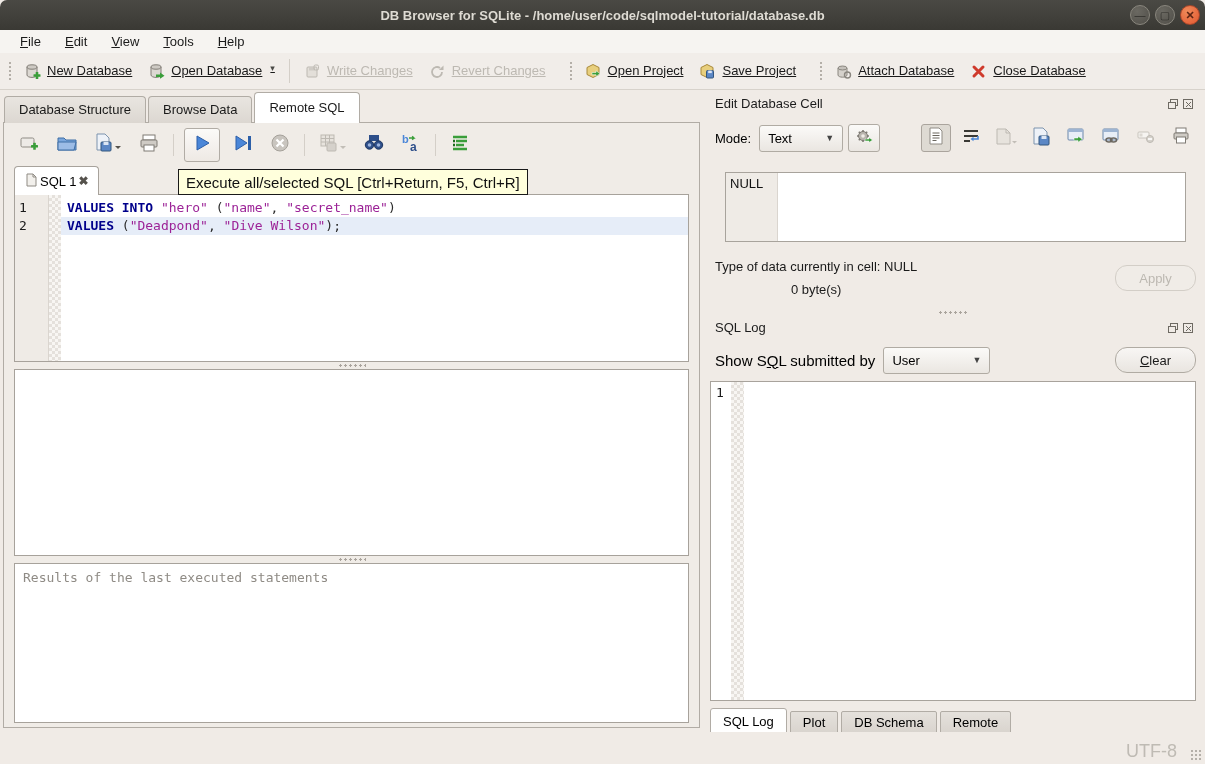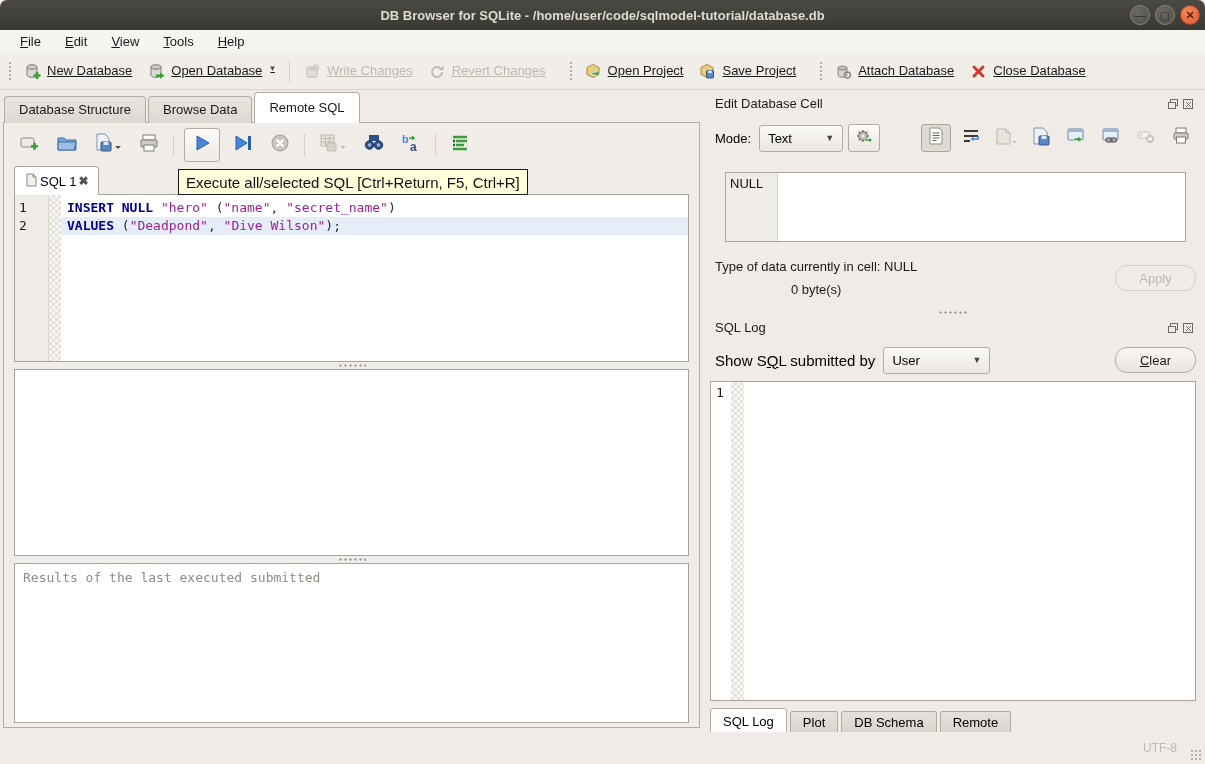--- a/index.html
+++ b/index.html
@@ -119,21 +119,21 @@
   .log-box { margin-top:6px; height:320px; border:1px solid #a8a39c; background:#ffffff; display:flex; }
   .log-numcol { width:20px; padding:3px 0 0 5px; font-family:"DejaVu Sans Mono", monospace; font-size:13px; color:#1a1a1a; }
   .btab { font-size:13px; border:1px solid #b1aca5; padding:3px 12px; background:linear-gradient(#e5e1dc,#d8d3cd);
           height:24px; margin-right:3px; border-radius:2px 2px 0 0; }
   .btab.active { background:#ffffff; height:27px; padding-top:5px; border-radius:3px 3px 0 0; }
 
   .right-tabs-row { position:absolute; left:7px; top:618px; display:flex; align-items:flex-end; }
 
   
   .statusbar { position:absolute; bottom:0; left:0; width:1205px; height:32px; background:#f0ebe6; }
-  .encoding { position:absolute; right:28px; top:9px; font-size:12px; color:#bfbbb4; }
+  .encoding { position:absolute; right:28px; top:9px; font-size:18px; color:#bfbbb4; }
   .resize-grip { position:absolute; right:3px; bottom:3px; width:12px; height:12px;
                  background-image:radial-gradient(circle,#b4afa8 1px,transparent 1.2px); background-size:4px 4px; }
 
   
   .tooltip { position:absolute; left:178px; top:169px; height:26px; background:#ffffdc; border:1px solid #191919;
              font-size:15px; color:#111; display:flex; align-items:center; padding:0 7px; z-index:50; white-space:nowrap; }
 </style>
 </head>
 <body>
 
@@ -344,35 +344,35 @@
               <span class="close-x">✖</span>
             </div>
           </div>
           <div class="editor-box">
             <div class="gutter">
                 <div class="ln">1</div>
                 <div class="ln">2</div>
               </div>
             <div class="checker"></div>
             <div class="code-area">
-                <div class="cl"><span class="tk-kw">INSERT NULL</span><span class="tk-pl"> </span><span class="tk-str">"hero"</span><span class="tk-pl"> (</span><span class="tk-str">"name"</span><span class="tk-pl">, </span><span class="tk-str">"secret_name"</span><span class="tk-pl">)</span></div>
+                <div class="cl"><span class="tk-kw">VALUES INTO</span><span class="tk-pl"> </span><span class="tk-str">"hero"</span><span class="tk-pl"> (</span><span class="tk-str">"name"</span><span class="tk-pl">, </span><span class="tk-str">"secret_name"</span><span class="tk-pl">)</span></div>
                 <div class="cl hl"><span class="tk-kw">VALUES</span><span class="tk-pl"> (</span><span class="tk-str">"Deadpond"</span><span class="tk-pl">, </span><span class="tk-str">"Dive Wilson"</span><span class="tk-pl">);</span></div>
               </div>
           </div>
         </div>
 
         <div class="hsplit">
             <div class="dots"></div>
           </div>
         <div class="grid-panel"></div>
         <div class="hsplit">
             <div class="dots"></div>
           </div>
         <div class="results-panel">
-          <span>Results of the last executed submitted</span>
+          <span>Results of the last executed statements</span>
         </div>
       </div>
     </div>
 
     <div class="right-pane">
 
       <div class="dock-title">
         <span>Edit Database Cell</span>
         <span class="dock-btns">
           <span>

